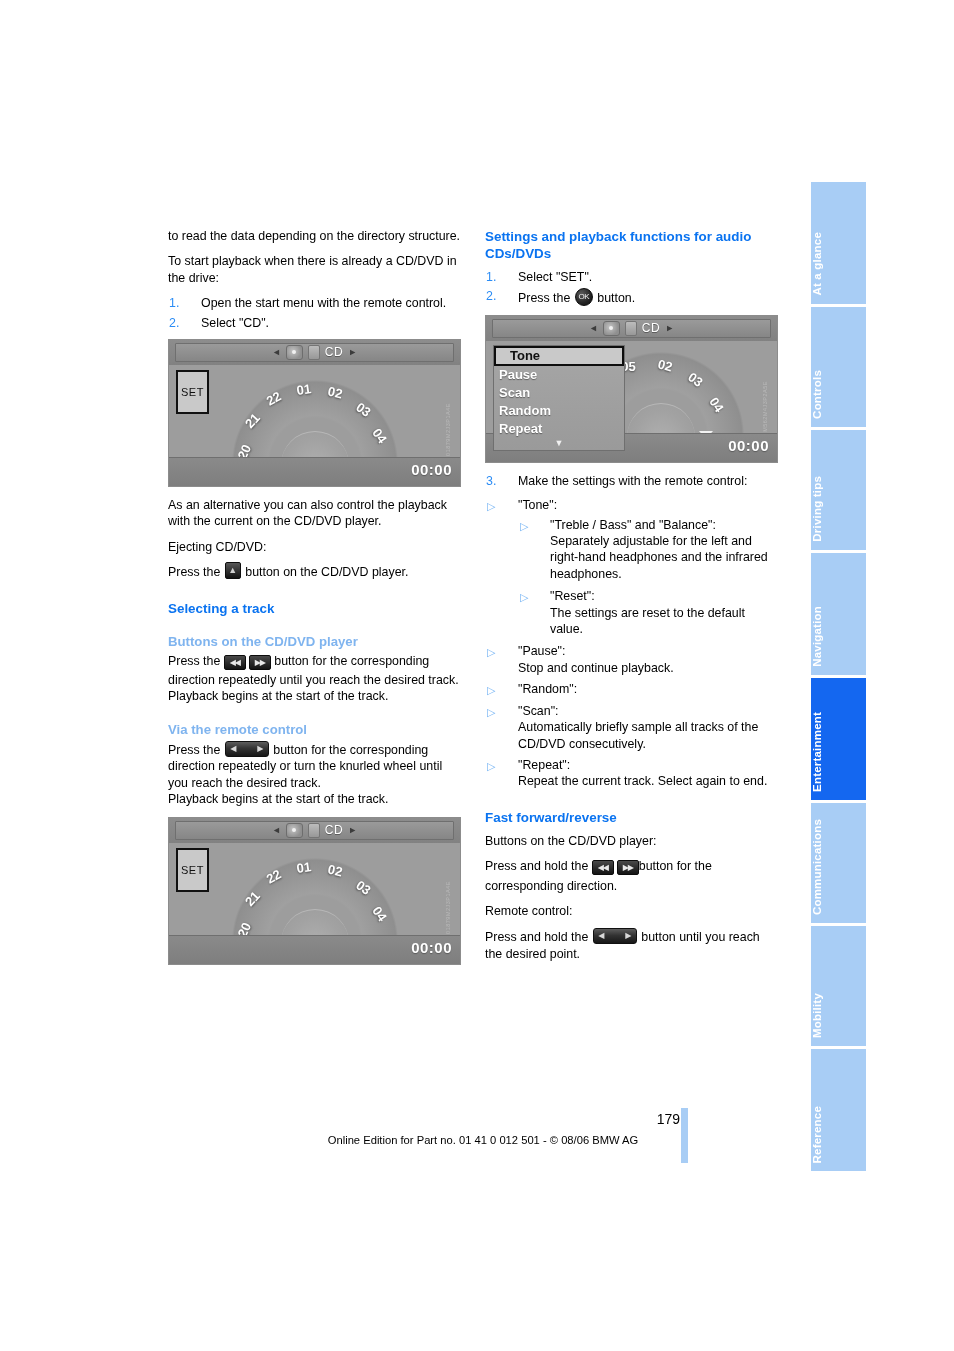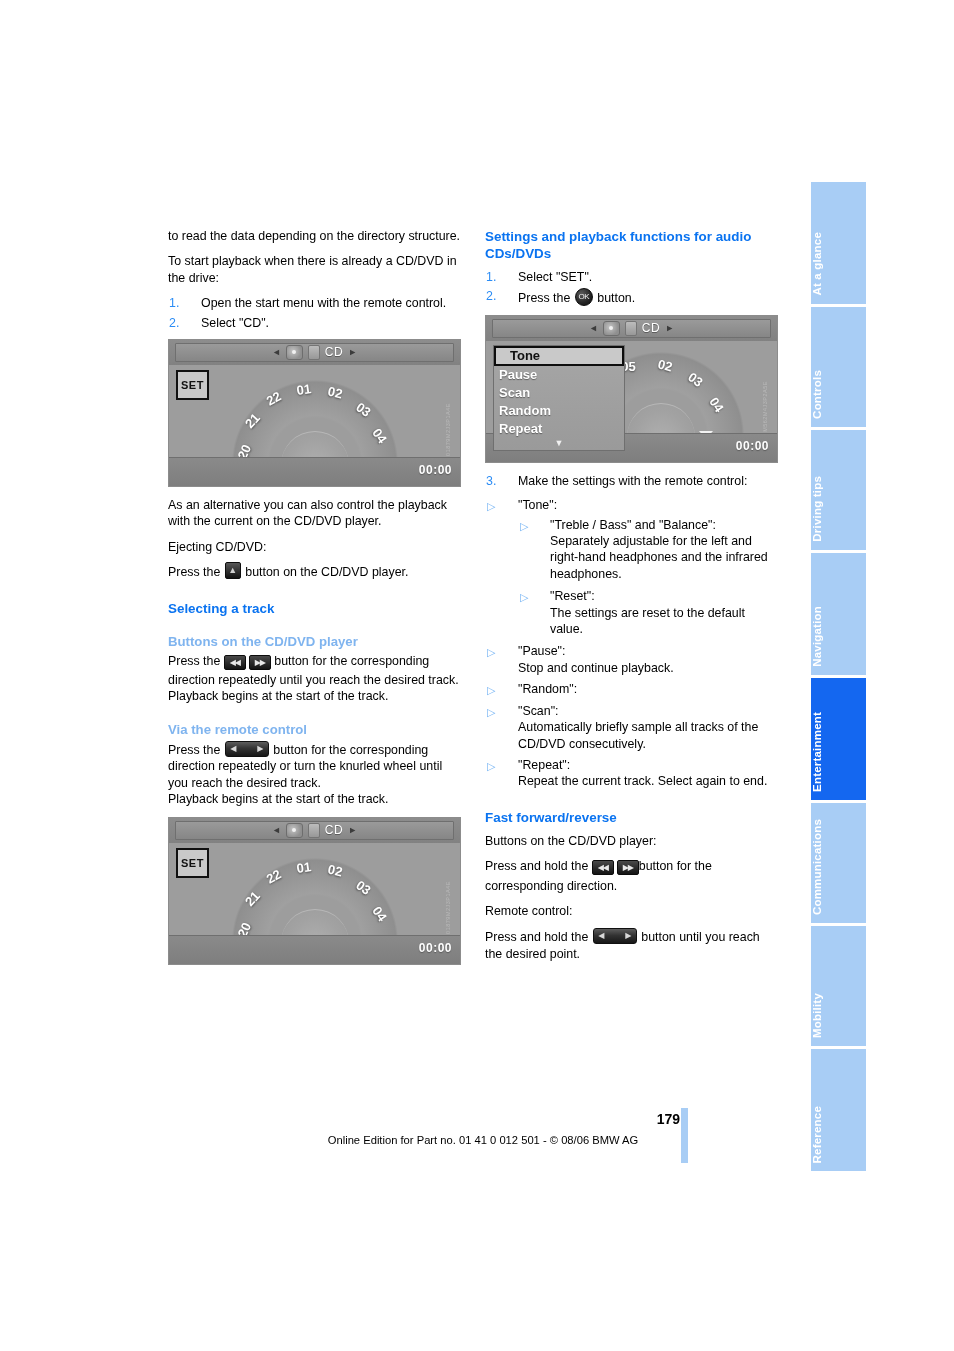--- a/index.html
+++ b/index.html
@@ -276,35 +276,35 @@
     left: 0; right: 0; bottom: 0;
     height: 28px;
     background: linear-gradient(180deg,#8a8a8a 0%, #7e7e7e 100%);
     border-top: 1px solid #6f6f6f;
   }
   .time {
     position: absolute;
     right: 8px;
     top: 4px;
     color: #ffffff;
-    font-size: 12px;
+    font-size: 15px;
     font-weight: bold;
     letter-spacing: 0.5px;
     text-shadow: 0 1px 1px #5a5a5a;
   }
   .set-badge {
     position: absolute;
     left: 7px;
     top: 5px;
     background: #c9c9c9;
     border: 2px solid #111111;
     color: #111111;
     font-size: 11px;
-    font-weight: bold;
-    padding: 5px 3px;
+    font-weight: normal;
+    padding: 12px 3px;
     letter-spacing: 0.5px;
     z-index: 6;
   }
 
   
   .arc {
     position: absolute;
     left: 50%;
     top: 14px;
     width: 168px;
@@ -428,21 +428,21 @@
   .tab.active .tab-label { color: #ffffff; }
 
   
   #page-number {
     position: absolute;
     left: 620px;
     top: 1111px;
     width: 60px;
     text-align: right;
     font-size: 14px;
-    font-weight: bold;
+    font-weight: normal;
     color: #000000;
   }
   #page-marker {
     position: absolute;
     left: 681px;
     top: 1108px;
     width: 7px;
     height: 55px;
     background: #a8cdf5;
   }

